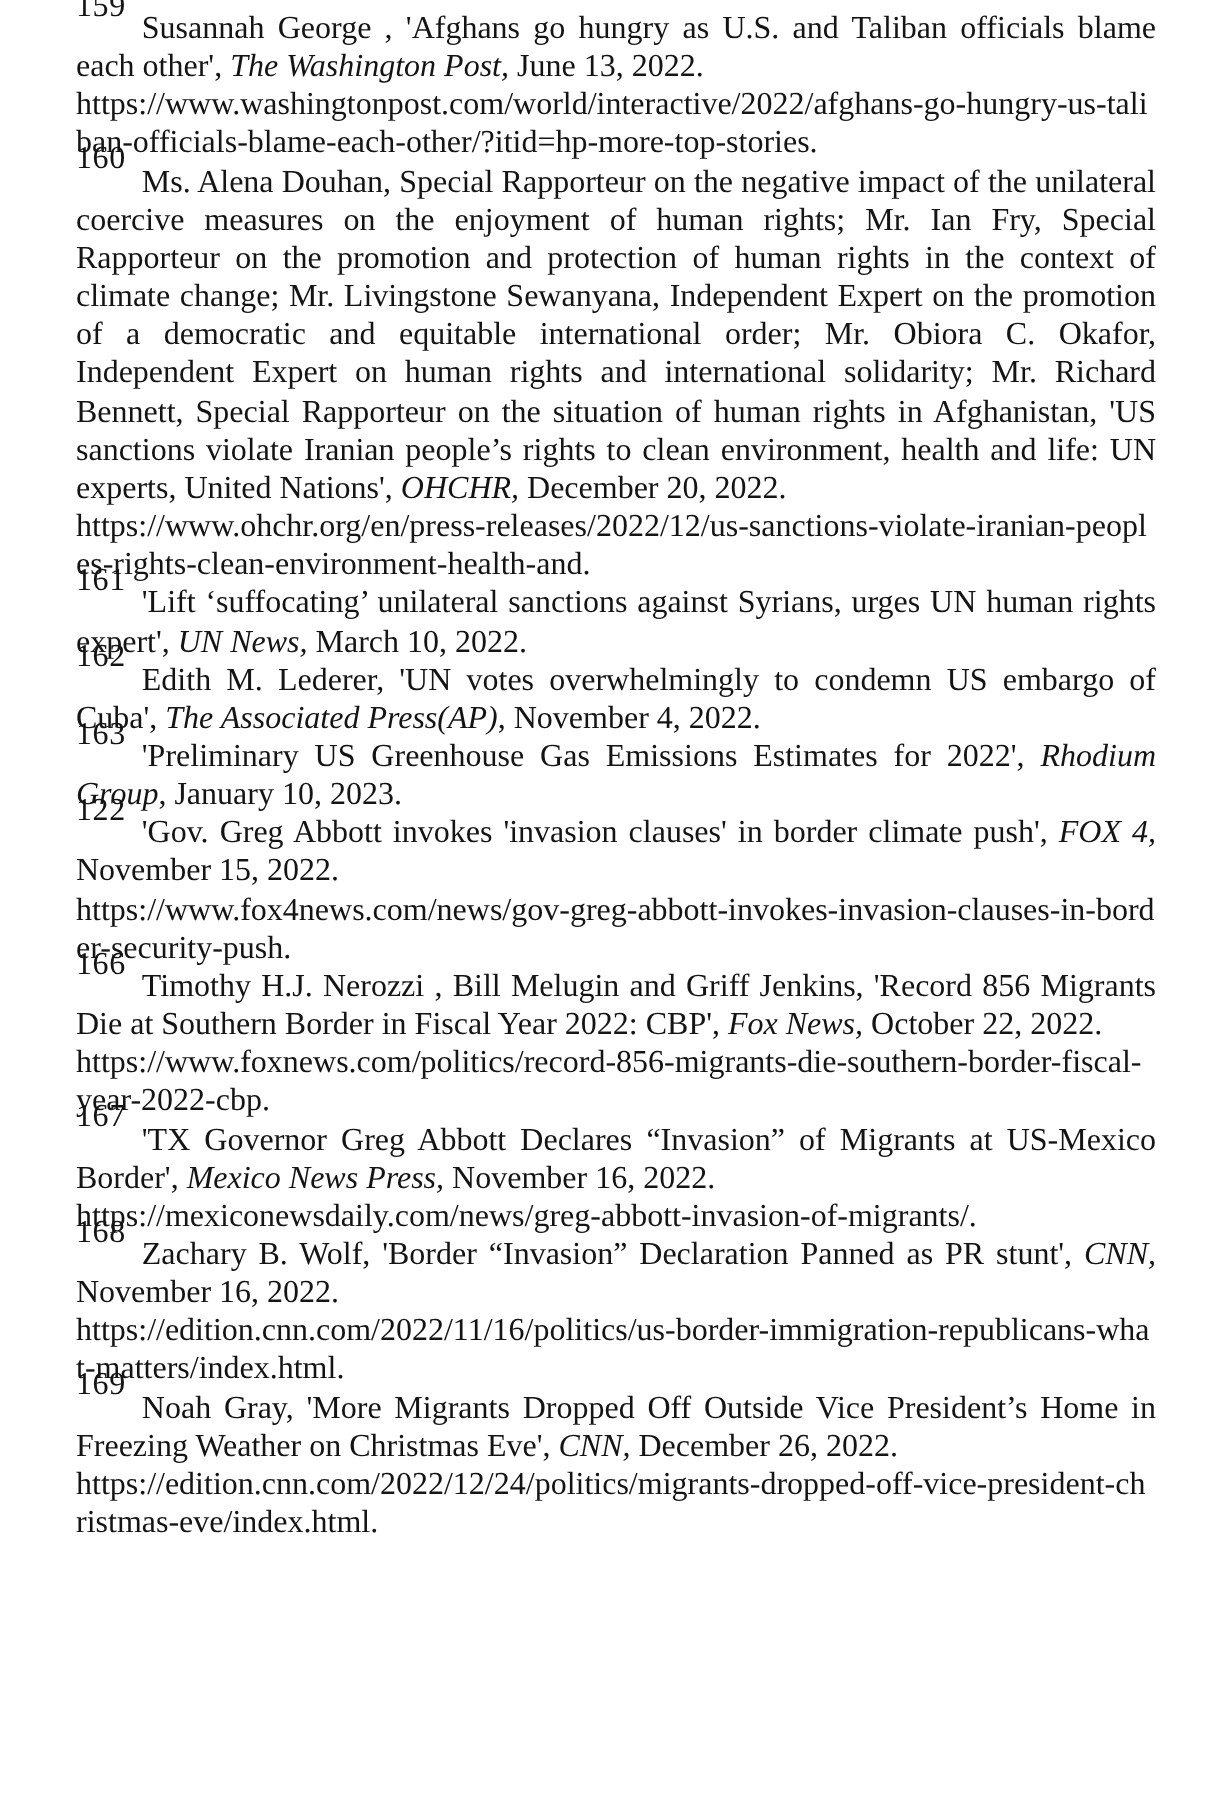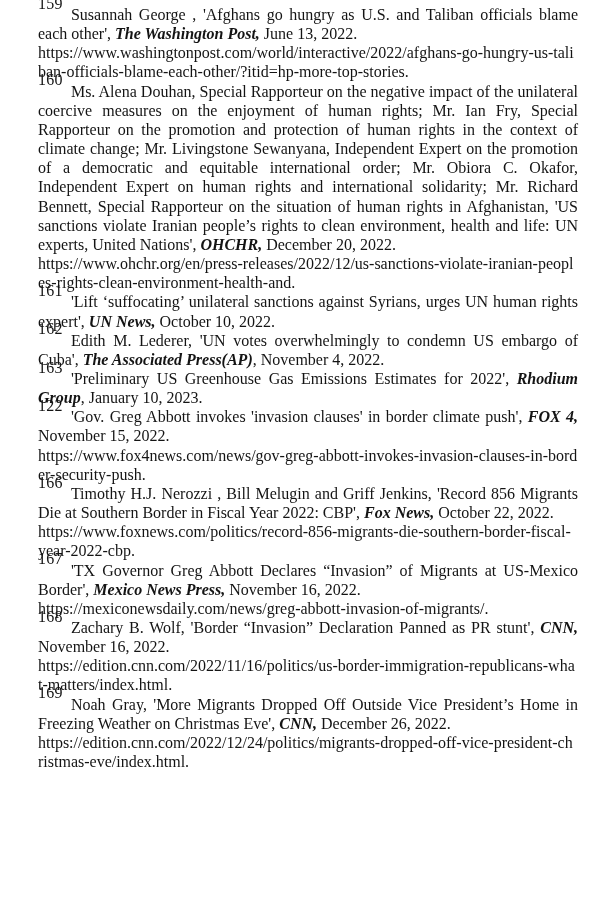--- a/index.html
+++ b/index.html
@@ -10,30 +10,30 @@
     font-family:"Liberation Serif","DejaVu Serif",serif;
     font-size:16px;line-height:19.15px;
     text-align:justify;overflow:hidden;
   }
   p.fn{margin:0;padding:0;overflow-wrap:break-word;}
   p.fn sup.fn-num{
     font-size:16px;line-height:0;position:relative;top:-5px;
     margin-right:8px;letter-spacing:.3px;margin-top:28px;
   }
   span.seg{font-style:normal;}
-  span.seg.it{font-style:italic;font-weight:bold;}
+  span.seg.it{font-style:italic;}
   span.url{word-break:break-all;}
 </style>
 </head>
 <body>
 
 <div id="page">
     <p class="fn"><sup class="fn-num">159</sup><span class="seg">Susannah George , 'Afghans go hungry as U.S. and Taliban officials blame each other', </span><span class="seg it">The Washington Post,</span><span class="seg"> June 13, 2022.</span><br><span class="url">https://www.washingtonpost.com/world/interactive/2022/afghans-go-hungry-us-taliban-officials-blame-each-other/?itid=hp-more-top-stories.</span></p>
     <p class="fn"><sup class="fn-num">160</sup><span class="seg">Ms. Alena Douhan, Special Rapporteur on the negative impact of the unilateral coercive measures on the enjoyment of human rights; Mr. Ian Fry, Special Rapporteur on the promotion and protection of human rights in the context of climate change; Mr. Livingstone Sewanyana, Independent Expert on the promotion of a democratic and equitable international order; Mr. Obiora C. Okafor, Independent Expert on human rights and international solidarity; Mr. Richard Bennett, Special Rapporteur on the situation of human rights in Afghanistan, 'US sanctions violate Iranian people’s rights to clean environment, health and life: UN experts, United Nations', </span><span class="seg it">OHCHR,</span><span class="seg"> December 20, 2022.</span><br><span class="url">https://www.ohchr.org/en/press-releases/2022/12/us-sanctions-violate-iranian-peoples-rights-clean-environment-health-and.</span></p>
-    <p class="fn"><sup class="fn-num">161</sup><span class="seg">'Lift ‘suffocating’ unilateral sanctions against Syrians, urges UN human rights expert', </span><span class="seg it">UN News,</span><span class="seg"> October 10, 2022.</span><br></p>
+    <p class="fn"><sup class="fn-num">161</sup><span class="seg">'Lift ‘suffocating’ unilateral sanctions against Syrians, urges UN human rights expert', </span><span class="seg it">UN News,</span><span class="seg"> March 10, 2022.</span><br></p>
     <p class="fn"><sup class="fn-num">162</sup><span class="seg">Edith M. Lederer, 'UN votes overwhelmingly to condemn US embargo of Cuba', </span><span class="seg it">The Associated Press(AP)</span><span class="seg">, November 4, 2022.</span><br></p>
     <p class="fn"><sup class="fn-num">163</sup><span class="seg">'Preliminary US Greenhouse Gas Emissions Estimates for 2022', </span><span class="seg it">Rhodium Group</span><span class="seg">, January 10, 2023.</span><br></p>
     <p class="fn"><sup class="fn-num">122</sup><span class="seg">'Gov. Greg Abbott invokes 'invasion clauses' in border climate push', </span><span class="seg it">FOX 4,</span><span class="seg"> November 15, 2022.</span><br><span class="url">https://www.fox4news.com/news/gov-greg-abbott-invokes-invasion-clauses-in-border-security-push.</span></p>
     <p class="fn"><sup class="fn-num">166</sup><span class="seg">Timothy H.J. Nerozzi , Bill Melugin and Griff Jenkins, 'Record 856 Migrants Die at Southern Border in Fiscal Year 2022: CBP', </span><span class="seg it">Fox News,</span><span class="seg"> October 22, 2022.</span><br><span class="url">https://www.foxnews.com/politics/record-856-migrants-die-southern-border-fiscal-year-2022-cbp.</span></p>
     <p class="fn"><sup class="fn-num">167</sup><span class="seg">'TX Governor Greg Abbott Declares “Invasion” of Migrants at US-Mexico Border', </span><span class="seg it">Mexico News Press,</span><span class="seg"> November 16, 2022.</span><br><span class="url">https://mexiconewsdaily.com/news/greg-abbott-invasion-of-migrants/.</span></p>
     <p class="fn"><sup class="fn-num">168</sup><span class="seg">Zachary B. Wolf, 'Border “Invasion” Declaration Panned as PR stunt', </span><span class="seg it">CNN,</span><span class="seg"> November 16, 2022.</span><br><span class="url">https://edition.cnn.com/2022/11/16/politics/us-border-immigration-republicans-what-matters/index.html.</span></p>
     <p class="fn"><sup class="fn-num">169</sup><span class="seg">Noah Gray, 'More Migrants Dropped Off Outside Vice President’s Home in Freezing Weather on Christmas Eve', </span><span class="seg it">CNN,</span><span class="seg"> December 26, 2022.</span><br><span class="url">https://edition.cnn.com/2022/12/24/politics/migrants-dropped-off-vice-president-christmas-eve/index.html.</span></p>
   </div>
 
 </body></html>

